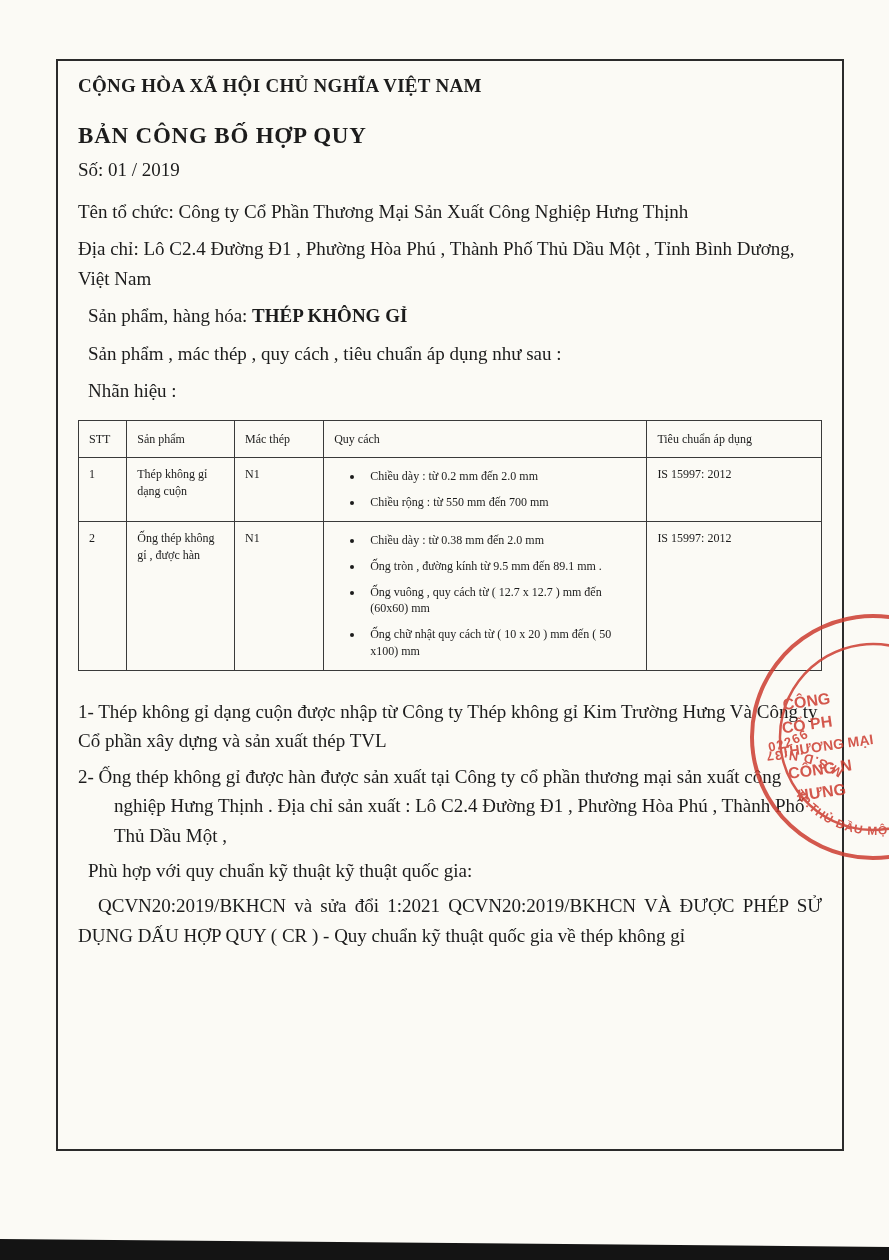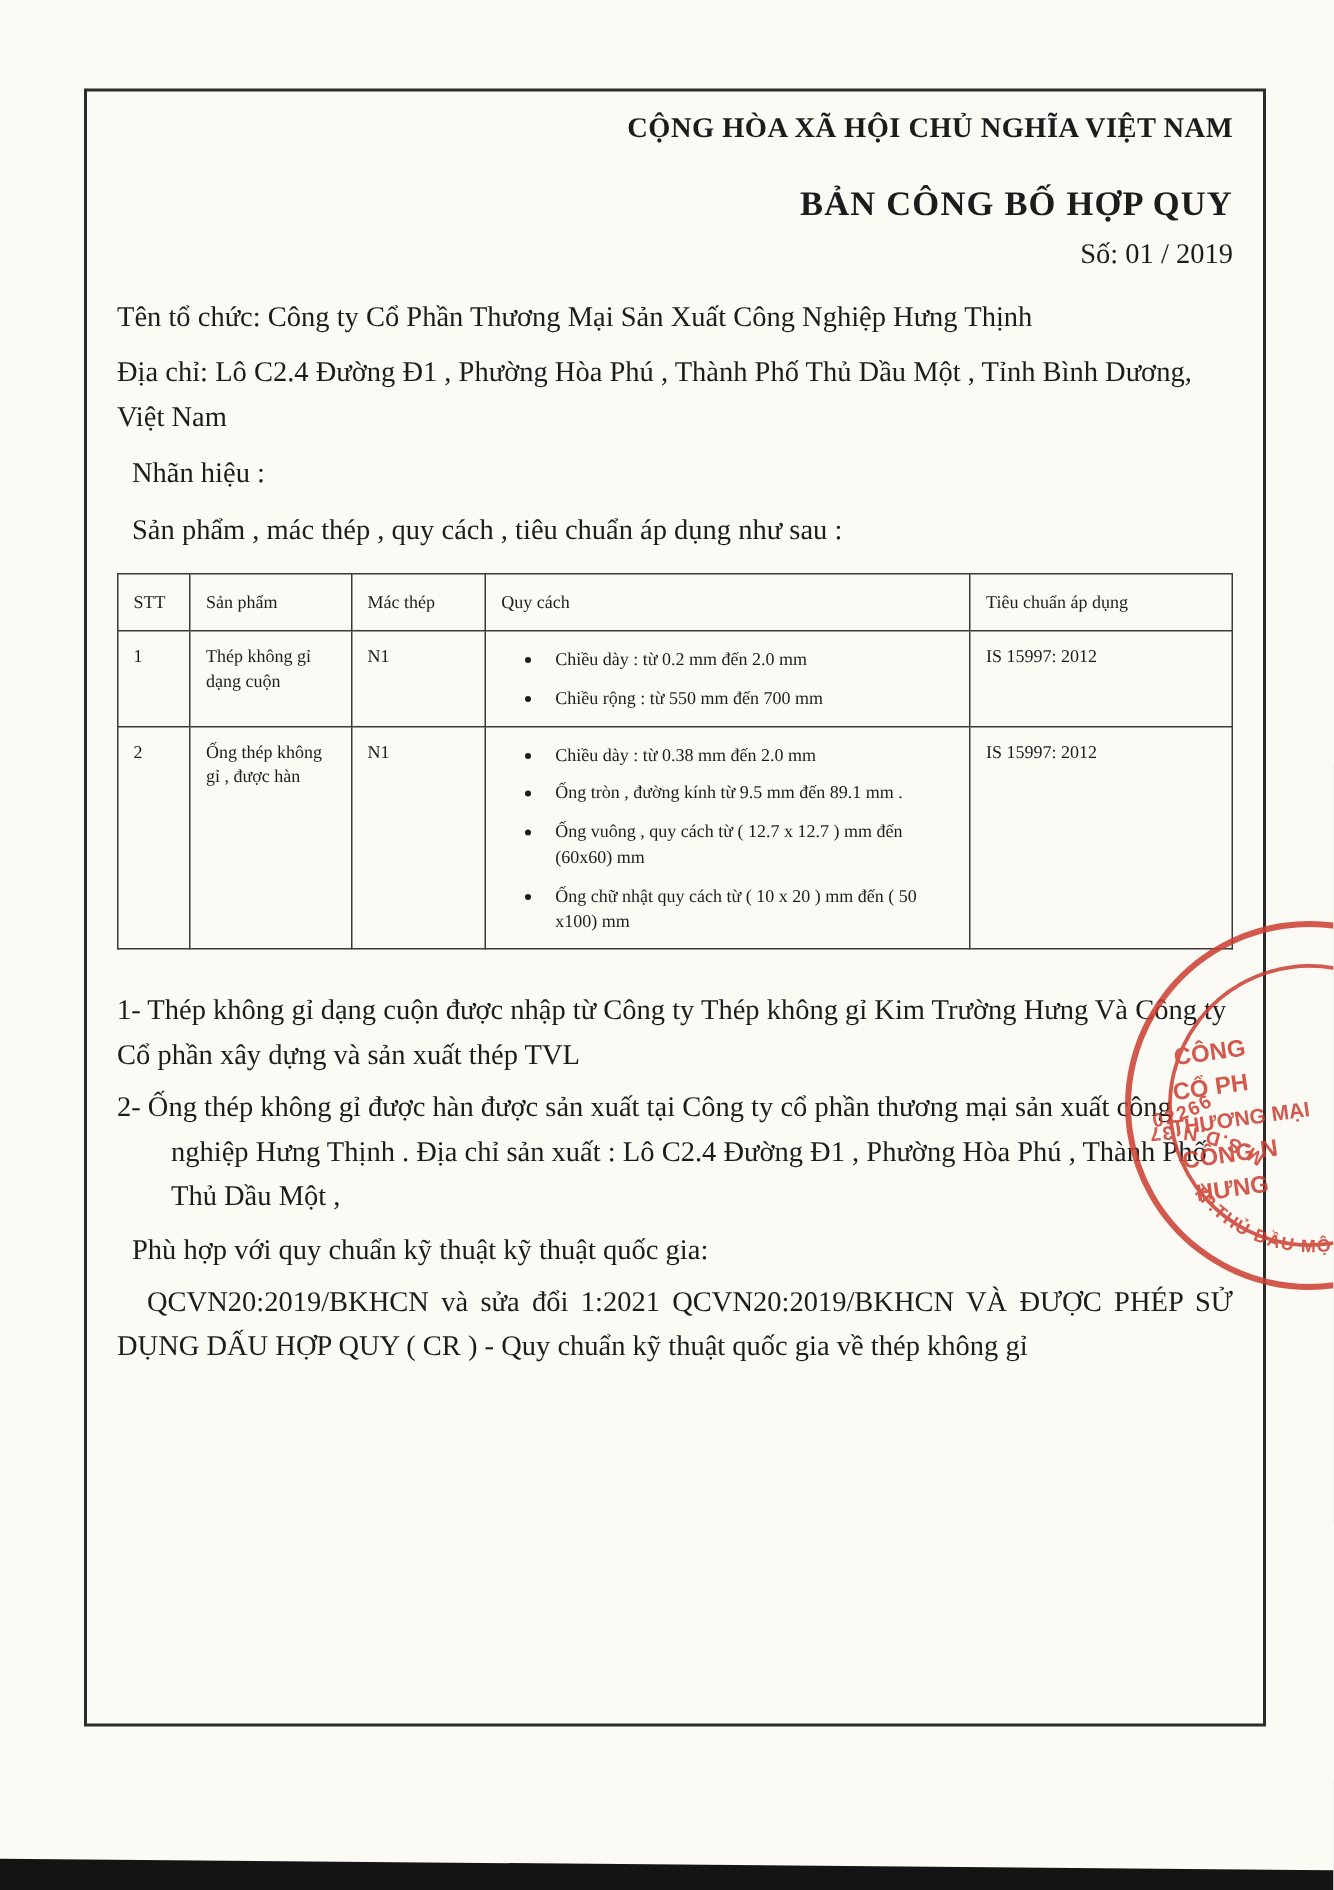--- a/index.html
+++ b/index.html
@@ -16,21 +16,21 @@
     color:#1c1c1c;
   }
   .frame{
     position:absolute;
     left:56px;top:59px;
     width:788px;height:1092px;
     border:2px solid #2b2b2b;
     box-sizing:border-box;
     padding:14px 20px 10px 20px;
   }
-  .t-center{text-align:right;}
+  .t-center{text-align:left;}
   .bold{font-weight:bold;}
   .country{font-size:19px;letter-spacing:.3px;}
   .motto-wrap{margin-top:4px;}
   .motto{
     display:inline-block;
     font-size:18.5px;
     padding:0 10px 2px 10px;
     border-bottom:2px solid #1c1c1c;
   }
   .doc-title{
@@ -114,22 +114,23 @@
   <div class="frame">
 
     <div class="t-center bold country">CỘNG HÒA XÃ HỘI CHỦ NGHĨA VIỆT NAM</div>
 
     <div class="t-center bold doc-title">BẢN CÔNG BỐ HỢP QUY</div>
     <div class="t-center doc-number">Số: 01 / 2019</div>
 
     <p class="para first-block">Tên tổ chức: Công ty Cổ Phần Thương Mại Sản Xuất Công Nghiệp Hưng Thịnh</p>
     <p class="para">Địa chỉ: Lô C2.4 Đường Đ1 , Phường Hòa Phú , Thành Phố Thủ Dầu Một , Tỉnh Bình Dương, Việt Nam</p>
 
+    <p class="para indent1"><span>Sản phẩm, hàng hóa: </span><span class="bold">THÉP KHÔNG GỈ</span></p>
+    <p class="para indent1">Sản phẩm , mác thép , quy cách , tiêu chuẩn áp dụng như sau :</p>
     <p class="para indent1">Nhãn hiệu :</p>
-    <p class="para indent1">Sản phẩm , mác thép , quy cách , tiêu chuẩn áp dụng như sau :</p>
 
     <table class="spec">
       <colgroup>
         <col class="col-stt">
           <col class="col-sp">
           <col class="col-mt">
           <col class="col-qc">
           <col class="col-tc">
       </colgroup>
       <thead>

